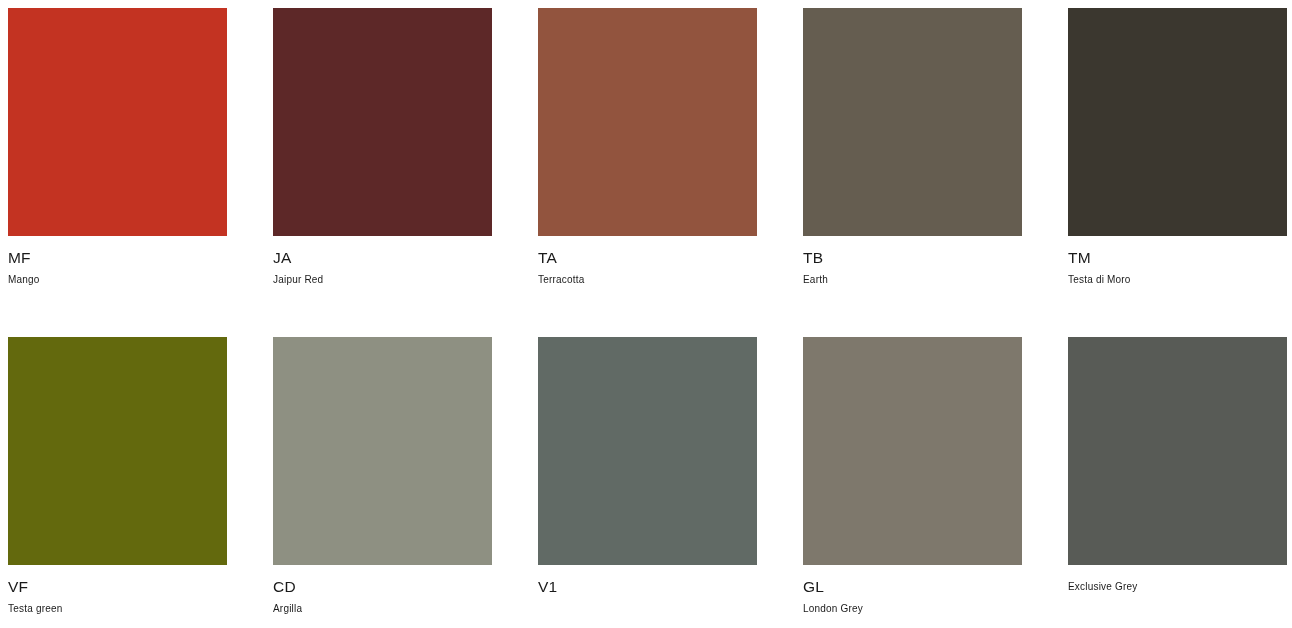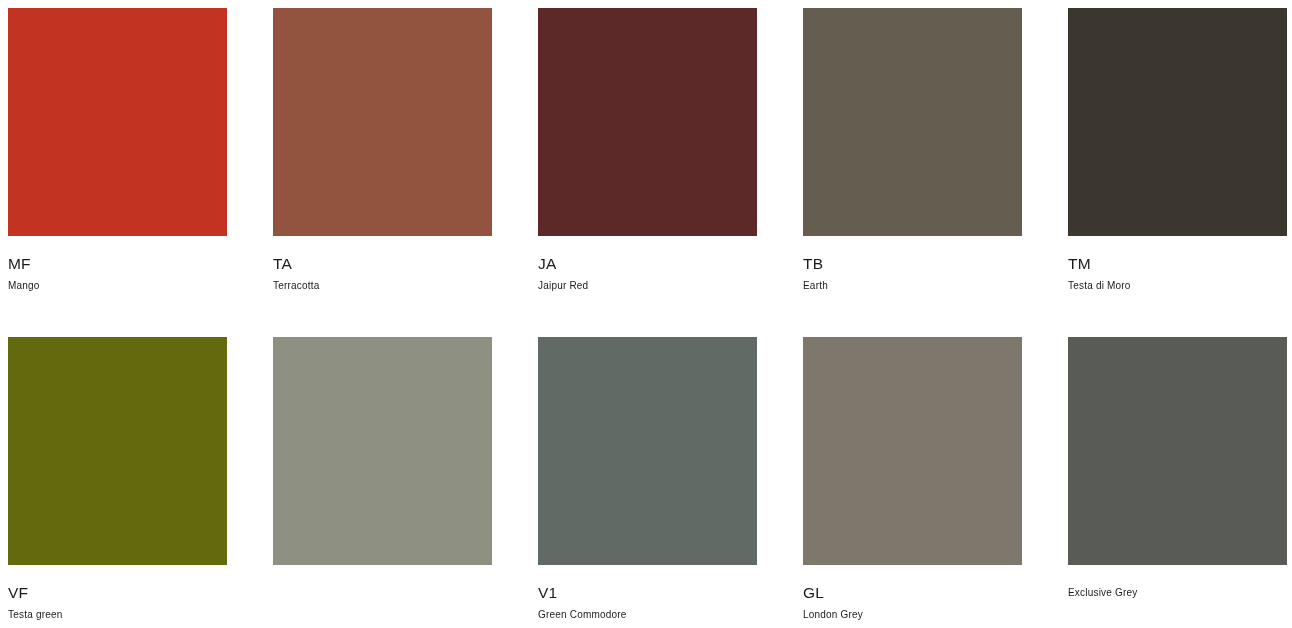--- a/index.html
+++ b/index.html
@@ -33,21 +33,21 @@
     margin-right: 46px;
     flex: 0 0 auto;
   }
   .swatch-cell:last-child { margin-right: 11px; }
   .swatch-chip {
     width: 219px;
     height: 228px;
     display: block;
   }
   .swatch-labels {
-    padding-top: 17px;
+    padding-top: 11px;
   }
   .swatch-code {
     font-size: 15.5px;
     line-height: 22px;
     color: #1a1a1a;
     letter-spacing: 0.2px;
     white-space: nowrap;
   }
   .swatch-name {
     font-size: 10px;
@@ -66,32 +66,32 @@
 
     <div class="swatch-cell">
       <div class="swatch-chip" style="background-color: rgb(195, 51, 34);"></div>
       <div class="swatch-labels">
         <div class="swatch-code">MF</div>
         <div class="swatch-name">Mango</div>
       </div>
     </div>
 
     <div class="swatch-cell">
+      <div class="swatch-chip" style="background-color: rgb(93, 40, 40);"></div>
+      <div class="swatch-labels">
+        <div class="swatch-code">JA</div>
+        <div class="swatch-name">Jaipur Red</div>
+      </div>
+    </div>
+
+    <div class="swatch-cell">
       <div class="swatch-chip" style="background-color: rgb(146, 84, 62);"></div>
       <div class="swatch-labels">
         <div class="swatch-code">TA</div>
         <div class="swatch-name">Terracotta</div>
-      </div>
-    </div>
-
-    <div class="swatch-cell">
-      <div class="swatch-chip" style="background-color: rgb(93, 40, 40);"></div>
-      <div class="swatch-labels">
-        <div class="swatch-code">JA</div>
-        <div class="swatch-name">Jaipur Red</div>
       </div>
     </div>
 
     <div class="swatch-cell">
       <div class="swatch-chip" style="background-color: rgb(101, 93, 80);"></div>
       <div class="swatch-labels">
         <div class="swatch-code">TB</div>
         <div class="swatch-name">Earth</div>
       </div>
     </div>
@@ -111,27 +111,30 @@
     <div class="swatch-cell">
       <div class="swatch-chip" style="background-color: rgb(99, 105, 13);"></div>
       <div class="swatch-labels">
         <div class="swatch-code">VF</div>
         <div class="swatch-name">Testa green</div>
       </div>
     </div>
 
     <div class="swatch-cell">
       <div class="swatch-chip" style="background-color: rgb(142, 144, 130);"></div>
+      <div class="swatch-labels">
+        <div class="swatch-code">CD</div>
+        <div class="swatch-name">Argilla</div>
+      </div>
     </div>
 
     <div class="swatch-cell">
       <div class="swatch-chip" style="background-color: rgb(97, 106, 101);"></div>
       <div class="swatch-labels">
         <div class="swatch-code">V1</div>
-        <div class="swatch-name">Green Commodore</div>
       </div>
     </div>
 
     <div class="swatch-cell">
       <div class="swatch-chip" style="background-color: rgb(126, 120, 108);"></div>
       <div class="swatch-labels">
         <div class="swatch-code">GL</div>
         <div class="swatch-name">London Grey</div>
       </div>
     </div>

